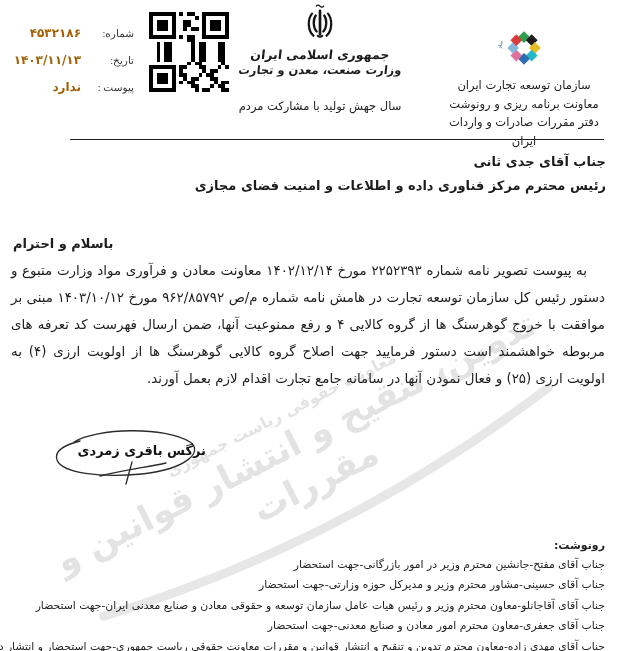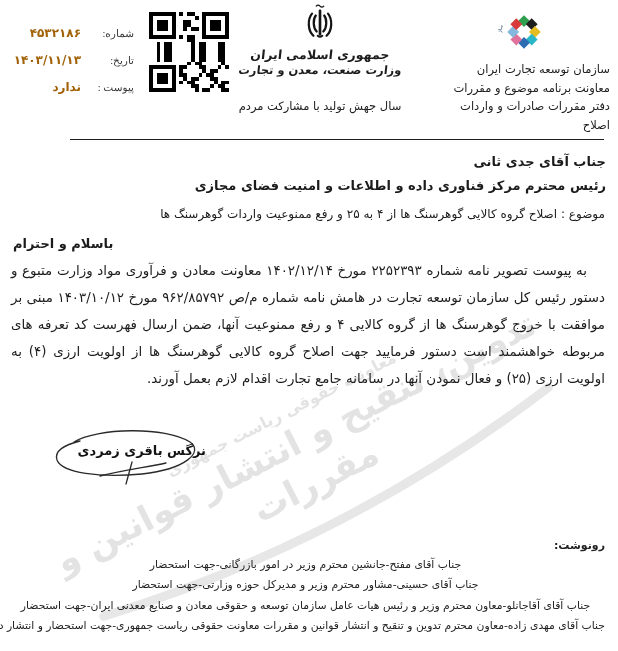--- a/index.html
+++ b/index.html
@@ -16,42 +16,42 @@
   .hdr-value{font-size:12px;font-weight:bold;color:#a16207;}
   
   .qr{left:148px;top:12px;width:82px;height:80px;z-index:2;}
   
   .hdr-center{left:235px;top:3px;width:170px;text-align:center;z-index:2;}
   .emblem{display:block;margin:0 auto 2px auto;}
   .republic{font-size:12.5px;font-weight:bold;transform:skewX(-6deg);line-height:15px;}
   .ministry{font-size:11.5px;font-weight:bold;transform:skewX(-6deg);line-height:16px;}
   .slogan{left:235px;top:99px;width:170px;text-align:center;font-size:11.5px;color:#222;z-index:2;}
   
-  .hdr-org{left:438px;top:2px;width:172px;text-align:right;z-index:2;}
+  .hdr-org{left:438px;top:18px;width:172px;text-align:center;z-index:2;}
   .org-line{font-size:11.5px;line-height:18.5px;color:#1d1d1d;}
   
   .divider{left:70px;top:139px;width:534px;border-top:1.6px solid #1f1f1f;z-index:2;}
   
   .recipient{top:150px;right:12px;left:13px;text-align:right;font-size:13px;font-weight:bold;line-height:23.5px;z-index:2;}
   .subject{top:207px;right:13px;left:13px;text-align:right;font-size:12px;z-index:2;}
   .salutation{top:236px;right:13px;left:13px;text-align:left;font-size:13px;font-weight:bold;z-index:2;}
   .body-text{top:257px;right:13px;left:11px;text-align:justify;font-size:13.4px;line-height:27px;text-indent:18px;z-index:2;}
   
   .sig{left:44px;top:422px;width:162px;height:66px;z-index:3;}
   .sig svg{position:absolute;inset:0;}
   .sig-name{position:absolute;top:21px;left:0;right:0;text-align:right;font-size:13px;font-weight:bold;color:#141414;}
   
   .watermark{left:-16px;top:398px;width:650px;text-align:center;transform:rotate(-27deg);z-index:1;color:#e3e3e3;pointer-events:none;}
   .wm-line1{font-size:16px;font-weight:bold;letter-spacing:3px;}
   .wm-line2{font-size:35px;font-weight:bold;letter-spacing:2px;line-height:44px;}
   .wm-arc{display:block;margin:-6px auto 0 auto;}
   
   .cc{top:536px;right:13px;left:6px;text-align:right;z-index:2;}
   .cc-title{font-size:11px;font-weight:bold;line-height:19px;color:#222;}
-  .cc-item{font-size:10.8px;line-height:20.4px;color:#222;white-space:nowrap;overflow:visible;text-align:center;}
+  .cc-item{font-size:10.8px;line-height:20.4px;color:#222;white-space:nowrap;overflow:visible;}
 </style>
 </head>
 <body>
 
 <div class="page">
 
   <div class="abs hdr-fields">
     <div class="hdr-row">
       <span class="hdr-label">شماره:</span>
       <span class="hdr-value">۴۵۳۲۱۸۶</span>
@@ -211,33 +211,32 @@
         <path d="M40.5 18 L47 24.5 L40.5 31 L34 24.5 Z" fill="#1d1d1d"></path>
         <path d="M44 26.5 L50.5 33 L44 39.5 L37.5 33 Z" fill="#e4bd22"></path>
         <path d="M40.5 35 L47 41.5 L40.5 48 L34 41.5 Z" fill="#28b7c8"></path>
         <path d="M32 38.5 L38.5 45 L32 51.5 L25.5 45 Z" fill="#2b6cb3"></path>
         <path d="M23.5 35 L30 41.5 L23.5 48 L17 41.5 Z" fill="#e0719a"></path>
         <path d="M20 26.5 L26.5 33 L20 39.5 L13.5 33 Z" fill="#86b8de"></path>
         <path d="M23.5 18 L30 24.5 L23.5 31 L17 24.5 Z" fill="#d93a3a"></path>
       </g>
     </svg>
     <div class="org-line">سازمان توسعه تجارت ایران</div>
-    <div class="org-line">معاونت برنامه موضوع و مقررات</div>
+    <div class="org-line">معاونت برنامه ریزی و رونوشت</div>
     <div class="org-line">دفتر مقررات صادرات و واردات</div>
-    <div class="org-line">اصلاح</div>
+    <div class="org-line">ایران</div>
   </div>
 
   <div class="abs divider"></div>
 
   <div class="abs recipient">
     <div>جناب آقای جدی ثانی</div>
     <div>رئیس محترم مرکز فناوری داده و اطلاعات و امنیت فضای مجازی</div>
   </div>
 
-  <div class="abs subject">موضوع : اصلاح گروه کالایی گوهرسنگ ها از ۴ به ۲۵ و رفع ممنوعیت واردات گوهرسنگ ها</div>
 
   <div class="abs salutation">باسلام و احترام</div>
 
   <div class="abs body-text">به پیوست تصویر نامه شماره ۲۲۵۲۳۹۳ مورخ ۱۴۰۲/۱۲/۱۴ معاونت معادن و فرآوری مواد وزارت متبوع و دستور رئیس کل سازمان توسعه تجارت در هامش نامه شماره م/ص ۹۶۲/۸۵۷۹۲ مورخ ۱۴۰۳/۱۰/۱۲ مبنی بر موافقت با خروج گوهرسنگ ها از گروه کالایی ۴ و رفع ممنوعیت آنها، ضمن ارسال فهرست کد تعرفه های مربوطه خواهشمند است دستور فرمایید جهت اصلاح گروه کالایی گوهرسنگ ها از اولویت ارزی (۴) به اولویت ارزی (۲۵) و فعال نمودن آنها در سامانه جامع تجارت اقدام لازم بعمل آورند.</div>
 
   <div class="abs sig">
     <svg viewBox="0 0 162 66" aria-hidden="true">
       <g fill="none" stroke="#2a2a2a" stroke-width="1.3" stroke-linecap="round">
         <path d="M30 20 C52 6 122 4 146 20 C160 30 142 47 98 52 C56 56 18 51 13 38 C10 29 20 23 36 19"></path>
         <path d="M56 54 C80 48 104 45 122 41"></path>
@@ -253,16 +252,17 @@
     <svg class="wm-arc" width="520" height="40" viewBox="0 0 520 40" aria-hidden="true">
       <path d="M10 8 Q260 52 510 6" fill="none" stroke="#e7e7e7" stroke-width="9" stroke-linecap="round"></path>
     </svg>
   </div>
 
   <div class="abs cc">
     <div class="cc-title">رونوشت:</div>
     <div class="cc-item">جناب آقای مفتح-جانشین محترم وزیر در امور بازرگانی-جهت استحضار</div>
     <div class="cc-item">جناب آقای حسینی-مشاور محترم وزیر و مدیرکل حوزه وزارتی-جهت استحضار</div>
     <div class="cc-item">جناب آقای آقاجانلو-معاون محترم وزیر و رئیس هیات عامل سازمان توسعه و حقوقی معادن و صنایع معدنی ایران-جهت استحضار</div>
+    <div class="cc-item">جناب آقای جعفری-معاون محترم امور معادن و صنایع معدنی-جهت استحضار</div>
     <div class="cc-item">جناب آقای مهدی زاده-معاون محترم تدوین و تنقیح و انتشار قوانین و مقررات معاونت حقوقی ریاست جمهوری-جهت استحضار و انتشار در</div>
   </div>
 
 </div>
 
 </body></html>

